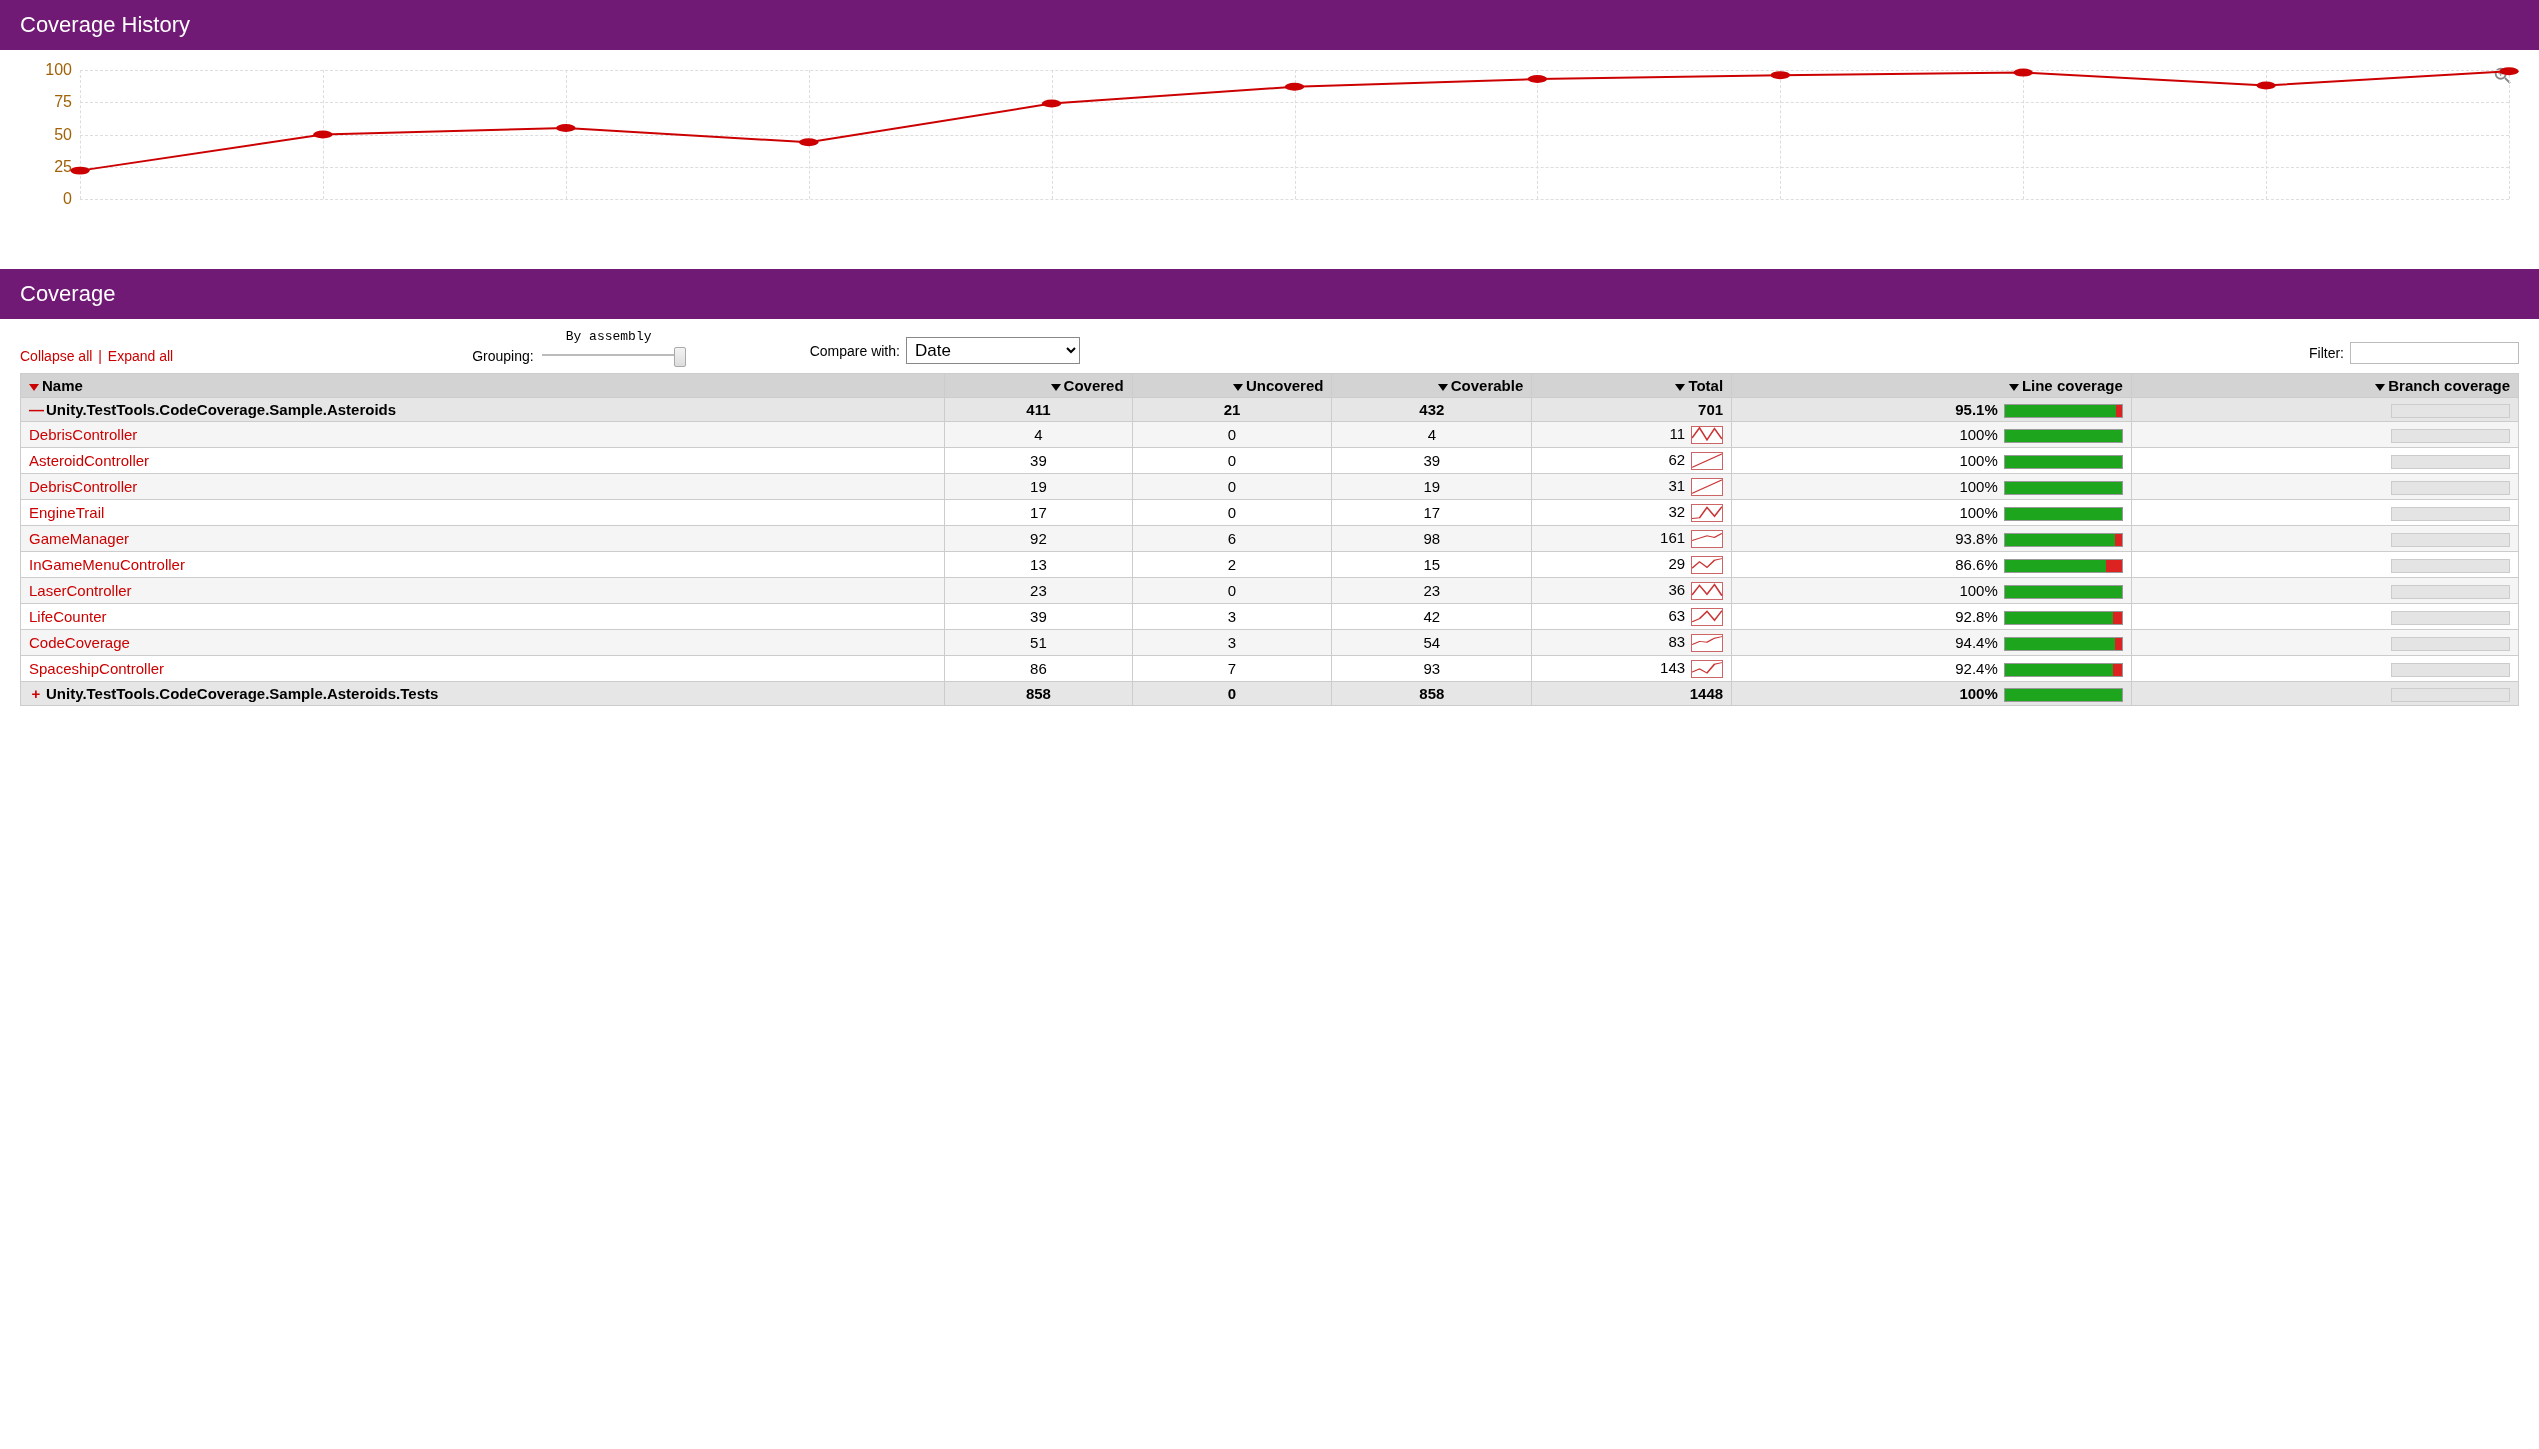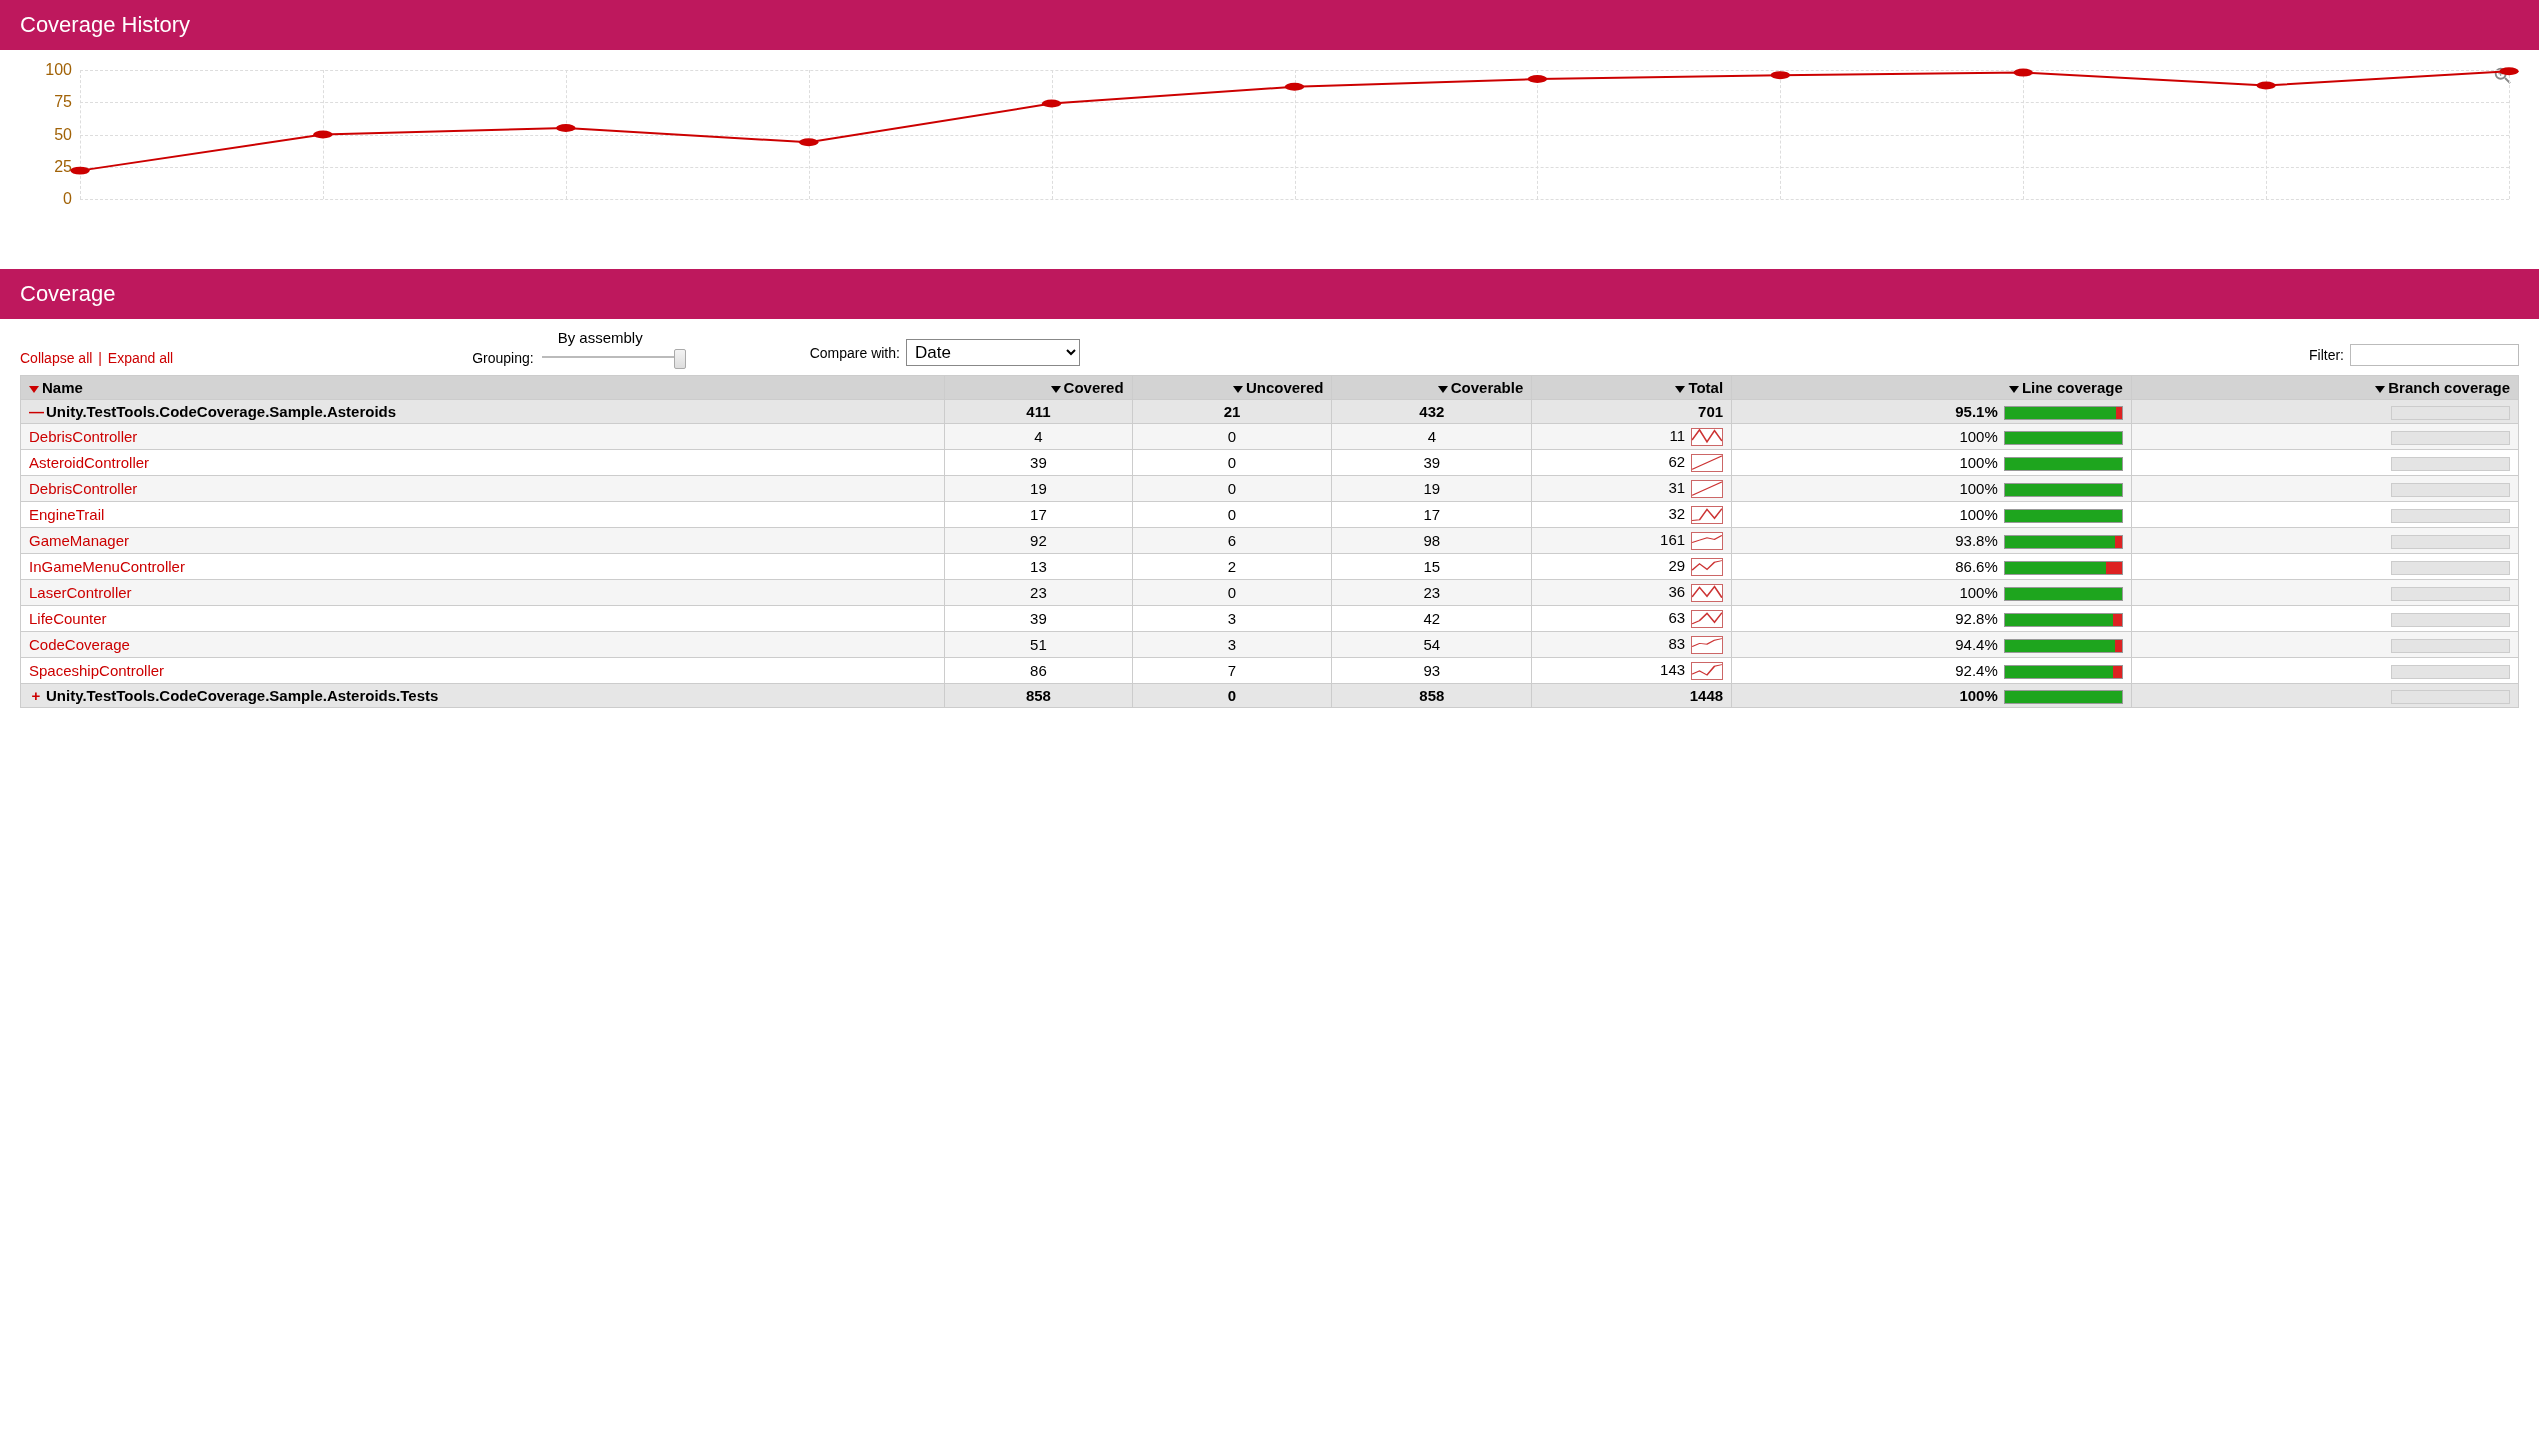--- a/index.html
+++ b/index.html
@@ -1,33 +1,33 @@
 <!DOCTYPE html>
 <html><head>
 <meta charset="utf-8">
 <style>
 * { margin: 0; padding: 0; box-sizing: border-box; }
 body { font-family: Arial, Helvetica, sans-serif; font-size: 15px; color: #000; background: #fff; }
-.section-header { background: #be185d; color: #fff; padding: 12px 20px; font-size: 22px; font-weight: normal; }
+.section-header { background: #701a75; color: #fff; padding: 12px 20px; font-size: 22px; font-weight: normal; }
 .chart-container { position: relative; padding: 20px 30px 30px 30px; background: #fff; }
 .zoom-icon { position: absolute; top: 15px; right: 25px; cursor: pointer; }
 .zoom-icon svg { width: 22px; height: 22px; fill: #888; }
 .chart-area { position: relative; height: 169px; margin-left: 50px; }
 .y-label { position: absolute; right: calc(100% + 8px); font-size: 16px; color: #a16207; transform: translateY(-50%); }
 .gridline { position: absolute; left: 0; right: 0; border-top: 1px dashed #ddd; }
 .v-gridline { position: absolute; top: 0; bottom: 40px; border-left: 1px dashed #ddd; }
 .chart-svg { position: absolute; top: 0; left: 0; width: 100%; height: calc(100% - 40px); overflow: visible; }
 .controls-row { display: flex; align-items: flex-end; padding: 10px 20px 5px 20px; font-size: 14px; }
 .collapse-expand { color: #c00; }
 .collapse-expand a { color: #c00; text-decoration: none; cursor: pointer; }
 .collapse-expand .sep { color: #c00; margin: 0 2px; }
 .grouping-block { display: flex; align-items: flex-end; margin-left: auto; }
 .grouping-label { margin-right: 8px; }
 .slider-block { display: flex; flex-direction: column; align-items: flex-start; width: 149px; }
-.slider-sub { font-size: 15px; margin-left: 16px; margin-bottom: 2px; }
+.slider-sub { font-size: 13px; margin-left: 24px; margin-bottom: 2px; font-family: Liberation Mono, monospace; }
 .slider-track { position: relative; width: 139px; height: 18px; }
 .slider-line { position: absolute; top: 8px; left: 0; right: 0; height: 2px; background: #bbb; }
 .slider-handle { position: absolute; top: 1px; right: -5px; width: 12px; height: 20px; background: linear-gradient(#f3f3f3,#ddd); border: 1px solid #aaa; border-radius: 2px; }
 .compare-block { margin-left: 119px; display: flex; align-items: center; }
 .compare-select { border: 1px solid #888; font-size: 17px; padding: 2px 4px; width: 174px; margin-left: 6px; background: #fff; }
 .filter-block { margin-left: auto; display: flex; align-items: center; }
 .filter-input { border: 1px solid #bbb; width: 169px; height: 22px; margin-left: 6px; padding: 2px 4px; }
 table.coverage { width: calc(100% - 40px); margin: 4px 20px 20px 20px; border-collapse: collapse; }
 table.coverage th, table.coverage td { border: 1px solid #ccc; padding: 3px 8px; font-size: 15px; }
 table.coverage thead th { background: #d3d3d3; font-weight: bold; text-align: right; white-space: nowrap; }

